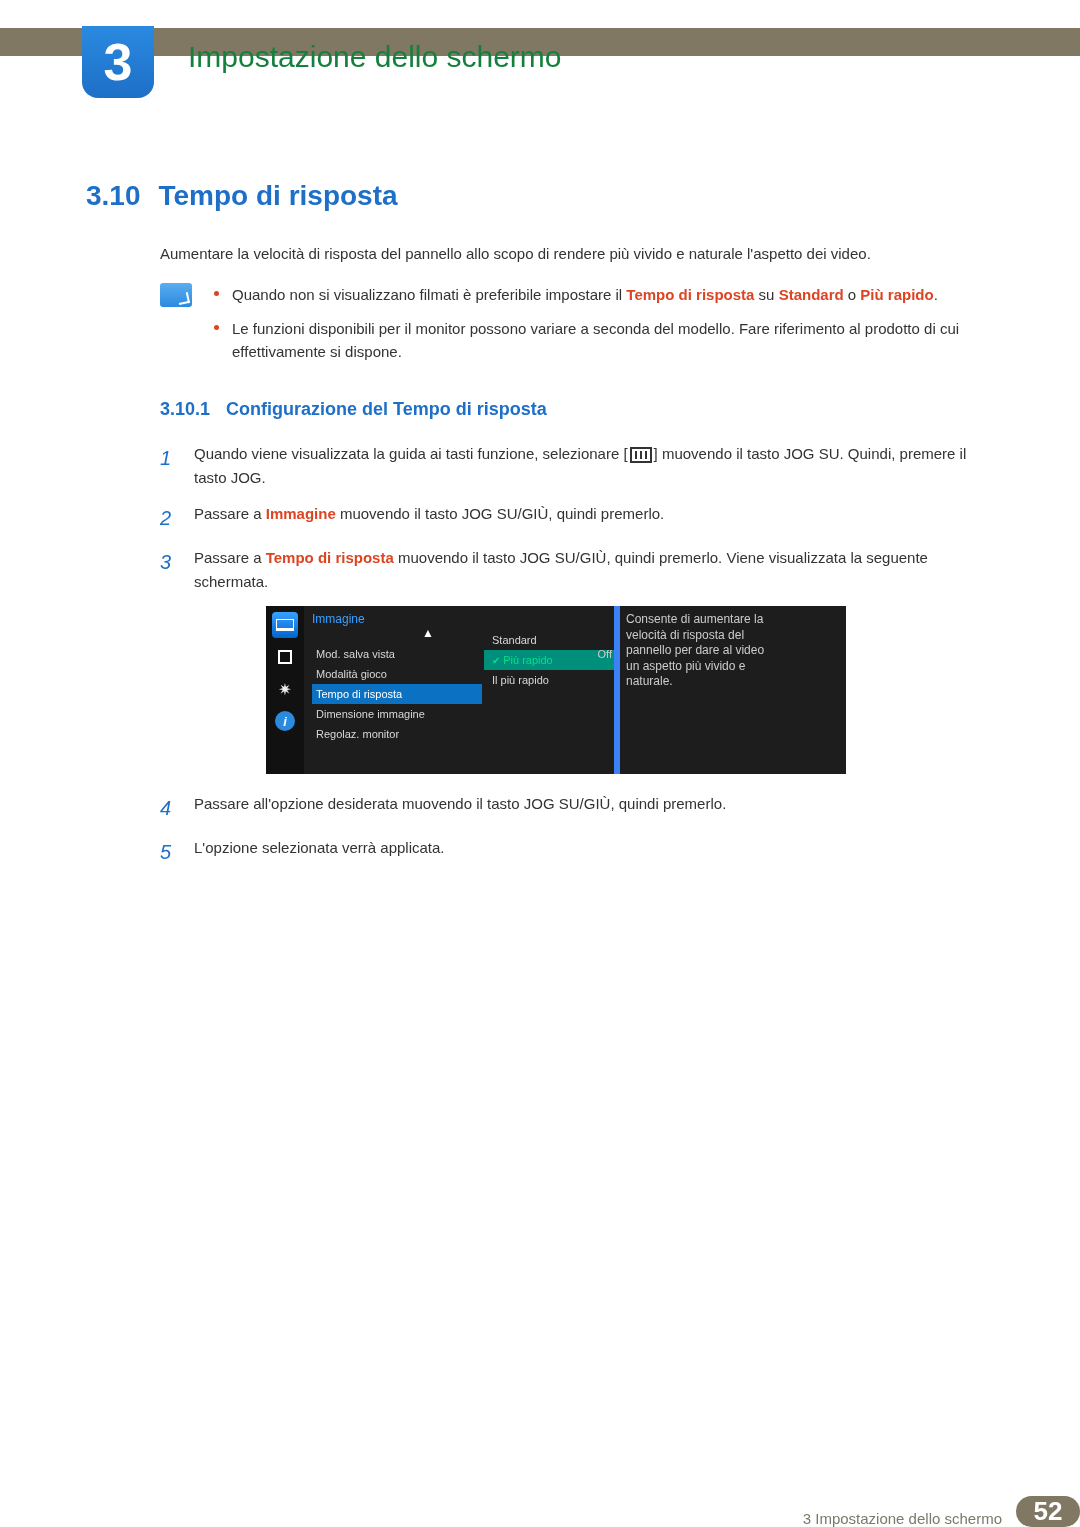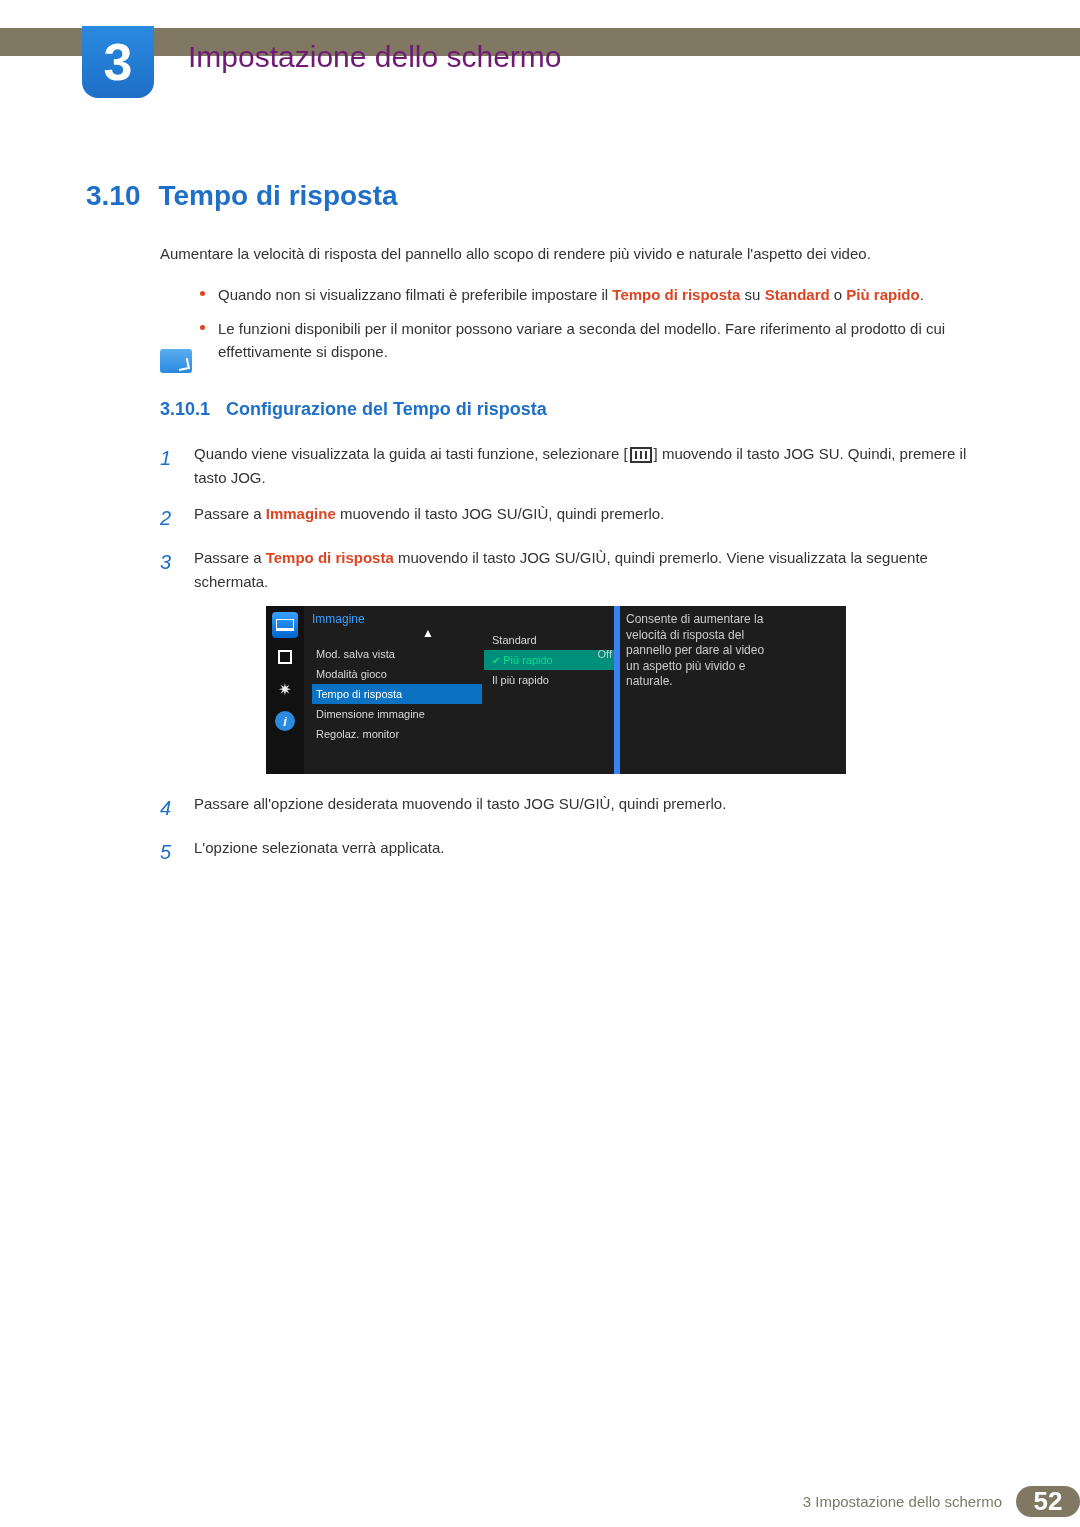--- a/index.html
+++ b/index.html
@@ -24,34 +24,34 @@
     width: 72px; height: 72px;
     background: linear-gradient(#2a8ae0,#1e6fc7);
     border-radius: 0 0 16px 16px;
     color: #fff;
     display: flex; align-items: center; justify-content: center;
     font-size: 52px; font-weight: bold;
   }
   .chapter-title {
     position: absolute;
     top: 40px; left: 188px;
-    color: #701a75;
+    color: #15803d;
     font-size: 30px;
     font-weight: 500;
   }
   .content {
     position: absolute;
     top: 180px; left: 86px;
     width: 900px;
   }
   .h2-row { display: flex; gap: 18px; margin-bottom: 30px; }
   .h2-num { color: #1e6fc7; font-size: 28px; font-weight: 600; }
   .h2-txt { color: #1e6fc7; font-size: 28px; font-weight: 600; }
   .body-text { line-height: 1.55; margin: 0 0 18px 74px; }
-  .note-block { margin-left: 74px; display: flex; gap: 8px; align-items: flex-end; margin-bottom: 26px; }
+  .note-block { margin-left: 74px; display: flex; gap: 22px; align-items: flex-start; margin-bottom: 26px; }
   .note-icon {
     flex: 0 0 auto;
     width: 32px; height: 24px;
     background: linear-gradient(#5aaef0,#2a8ae0);
     border-radius: 3px;
     position: relative;
   }
   .note-icon::after {
     content: "";
     position: absolute; right: 3px; bottom: 3px;
@@ -130,21 +130,21 @@
   .osd-side .crop::before,.osd-side .crop::after{content:"";position:absolute;background:#111;}
   .osd-side .cog {font-size:16px;}
   .osd-side .info{
     width:20px;height:20px;border-radius:50%;background:#2a8ae0;color:#fff;
     display:flex;align-items:center;justify-content:center;font-style:italic;font-weight:bold;
   }
 
   .footer {
     position:absolute; bottom:0; left:0;
     width:1080px; height:52px;
-    display:flex; justify-content:flex-end; align-items:center;
+    display:flex; justify-content:flex-end; align-items:flex-end;
   }
   .footer-title {
     display:flex; align-items:center;
     padding:0 14px;
     color:#7a7a6a;
     font-size:15px;
   }
   .footer-page {
     width:64px; background:#807863;
     display:flex; align-items:center; justify-content:center;

